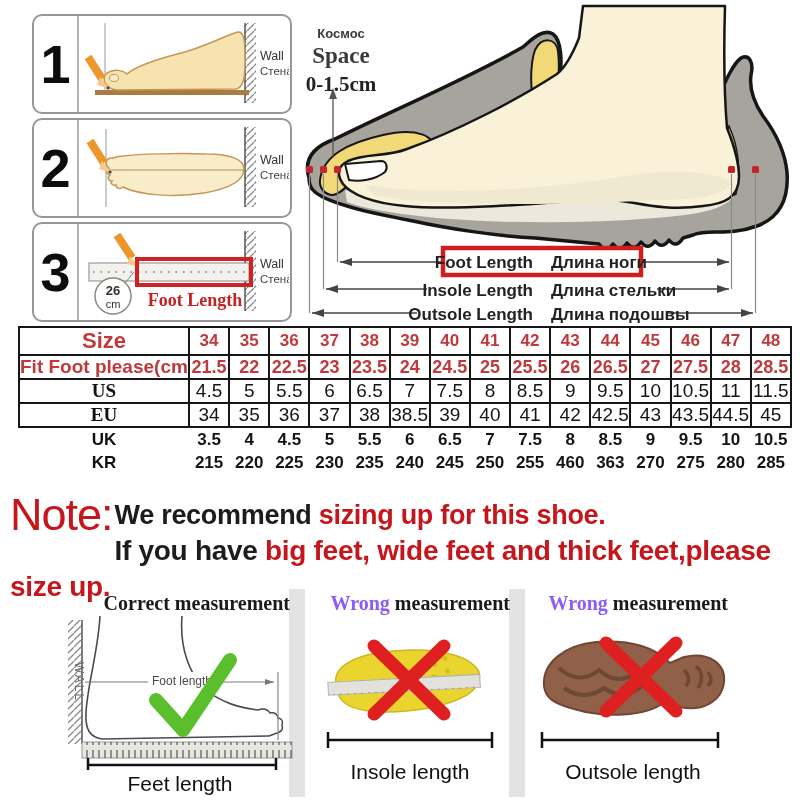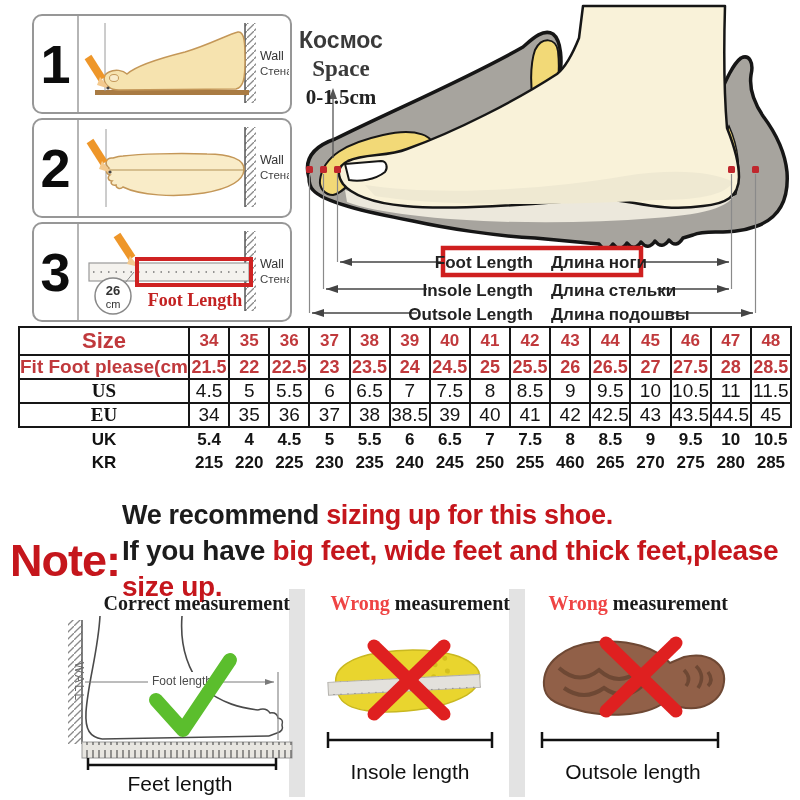--- a/index.html
+++ b/index.html
@@ -8,51 +8,51 @@
   .abs{position:absolute;}
   
   .step{position:absolute;left:32px;width:256px;height:96px;border:2px solid #979797;
         border-radius:10px;background:#fff;}
   .step .num{position:absolute;left:0;top:0;bottom:0;width:43px;border-right:2px solid #b5b5b5;
         display:flex;align-items:center;justify-content:center;
         font-size:54px;font-weight:800;color:#0c0c0c;}
   .step svg{position:absolute;left:45px;top:1px;}
   
   .space-label{position:absolute;left:281px;top:26px;width:120px;text-align:center;line-height:1.25;}
-  .space-label .l1{font-size:23px;color:#3a3a3a;}
+  .space-label .l1{font-size:13px;color:#3a3a3a;}
   .space-label .l2{font-size:23px;color:#3a3a3a;}
   .space-label .l3{font-size:21px;font-weight:700;color:#222;}
   
   table.size{position:absolute;left:18px;top:326px;width:774px;border-collapse:collapse;
         table-layout:fixed;}
   table.size td{text-align:center;vertical-align:middle;padding:0;overflow:hidden;white-space:nowrap;}
   td.b{border:2px solid #161616;}
   tr.br{height:20px;} tr.pr{height:24px;}
   .l0{color:#c0393c;font-size:22px;font-weight:700;}
   .l1{color:#c0393c;font-size:19px;font-weight:700;}
   .l2,.l3{font-family:"Liberation Serif",serif;font-size:19px;font-weight:700;color:#111;}
   .v0{color:#c0393c;font-size:17px;font-weight:700;}
   .v1{color:#c0393c;font-size:18px;font-weight:700;}
   .v2,.v3{color:#141414;font-size:19px;font-weight:500;}
   .pl{font-size:17px;font-weight:700;color:#111;}
   .pv{font-size:17px;font-weight:600;color:#141414;}
   
   .note{position:absolute;left:10px;top:494px;width:786px;}
-  .note .prefix{float:left;font-size:45px;font-weight:700;letter-spacing:-1px;
-        color:#c5161c;line-height:0.95;margin-right:2px;margin-top:46px;}
+  .note .prefix{float:left;font-size:45px;font-weight:400;letter-spacing:-1px;
+        color:#c5161c;line-height:0.95;margin-right:2px;}
   .note .lines{padding-top:5px;letter-spacing:-0.3px;}
   .note .row1{font-size:27px;font-weight:700;line-height:1.25;}
   .note .row2{font-size:28px;font-weight:700;line-height:1.3;}
   .note .red{color:#c5161c;}
   .note .blk{color:#1c1c1c;}
   
   .strip{position:absolute;top:589px;height:208px;width:16px;background:#e3e3e3;}
   .bhead{position:absolute;top:592px;text-align:right;font-family:"Liberation Serif",serif;
         font-size:20px;font-weight:700;color:#1a1a1a;}
-  .bhead .red{color:#ef4444;}
+  .bhead .red{color:#8b5cf6;}
   .bcap{position:absolute;text-align:center;font-size:21px;font-weight:500;color:#101010;}
 </style>
 </head>
 <body>
 
 <div id="stage">
 
   <svg width="0" height="0" style="position:absolute">
     <defs>
       <pattern id="hatch" width="7" height="7" patternUnits="userSpaceOnUse">
@@ -267,21 +267,21 @@
           <td class="b v3">41</td>
           <td class="b v3">42</td>
           <td class="b v3">42.5</td>
           <td class="b v3">43</td>
           <td class="b v3">43.5</td>
           <td class="b v3">44.5</td>
           <td class="b v3">45</td>
         </tr>
         <tr class="pr">
           <td class="pl">UK</td>
-          <td class="pv">5.4</td>
+          <td class="pv">3.5</td>
           <td class="pv">4</td>
           <td class="pv">4.5</td>
           <td class="pv">5</td>
           <td class="pv">5.5</td>
           <td class="pv">6</td>
           <td class="pv">6.5</td>
           <td class="pv">7</td>
           <td class="pv">7.5</td>
           <td class="pv">8</td>
           <td class="pv">8.5</td>
@@ -295,21 +295,21 @@
           <td class="pv">215</td>
           <td class="pv">220</td>
           <td class="pv">225</td>
           <td class="pv">230</td>
           <td class="pv">235</td>
           <td class="pv">240</td>
           <td class="pv">245</td>
           <td class="pv">250</td>
           <td class="pv">255</td>
           <td class="pv">460</td>
-          <td class="pv">265</td>
+          <td class="pv">363</td>
           <td class="pv">270</td>
           <td class="pv">275</td>
           <td class="pv">280</td>
           <td class="pv">285</td>
         </tr>
       </tbody>
   </table>
 
   <div class="note">
     <span class="prefix">Note:</span>

